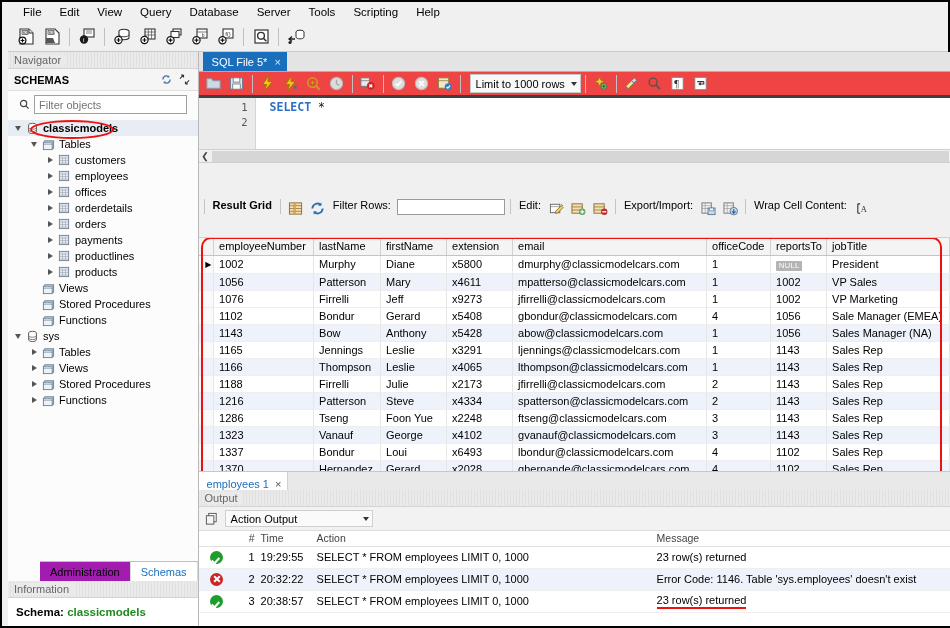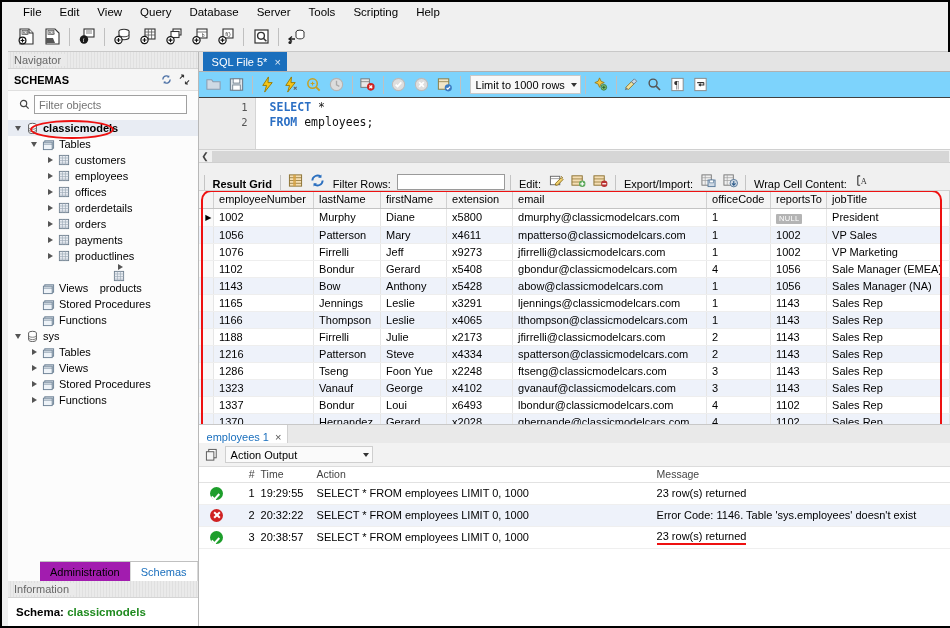--- a/index.html
+++ b/index.html
@@ -162,24 +162,24 @@
     display: flex; align-items: center;
     padding: 0 6px 0 9px;
     font-size: 11px;
     cursor: default;
     gap: 7px;
   }
   .eps-tab .xbtn { color: #dbe8f5; font-size: 11px; cursor: pointer; }
 
   .sqltoolbar {
     height: 26px;
-    background: #7dd3fc;
+    background: #ef4444;
     display: flex; align-items: center;
     padding-left: 4px; gap: 1px;
-    border-bottom: 1px solid #404040;
+    border-bottom: 3px solid #404040;
   }
   .st-ico { width:22px;height:22px;display:flex;align-items:center;justify-content:center;cursor:default;}
   .limitsel {
     height: 19px;
     min-width: 106px;
     border: 1px solid #c8c8c8;
     background: #f8f8f8;
     display: flex; align-items: center;
     justify-content: space-between;
     font-size: 11px;
@@ -222,27 +222,28 @@
     height: 13px;
     background: #f0f0f0;
     display: flex; align-items: center;
     border-bottom: 1px solid #cfcfcf;
   }
   .hscroll .lchev { width: 13px; text-align:center; font-size: 9px; color:#444; }
   .hscroll .track { flex:1; height: 11px; background: #d6d6d6; margin-right: 1px; }
 
   
   .gridtoolbar {
-    height: 28px;
+    height: 39px;
     background: #f0f0f0;
-    display: flex; align-items: flex-end;
+    display: flex; align-items: flex-start;
     font-size: 11px;
     padding-left: 3px;
     gap: 3px;
     border-bottom: 1px solid #d0d0d0;
+    margin-top: 36px;
   }
   .gt-label { font-weight: bold; padding: 0 3px; white-space: nowrap; }
   .gt-label.norm { font-weight: normal; }
   .gt-ico { width: 19px; height:19px; display:flex;align-items:center;justify-content:center;cursor:default;}
   .gt-sep { width:1px;height:15px;background:#c4c4c4;margin:0 2px; }
   .filterrows {
     width: 108px; height: 16px;
     border: 1px solid #9a9a9a;
     background: #fff;
     font-size: 11px;
@@ -631,21 +632,21 @@
               <span class="arrow-r"></span>
             </span>
             <span class="nico">
               <svg width="12" height="12" viewBox="0 0 13 13">
                 <rect x="1.5" y="1.5" width="10" height="10" fill="#e9edf3" stroke="#70808f" stroke-width="1"></rect>
                 <path d="M1.5 4.3h10M1.5 7.1h10M1.5 9.9h10M4.8 1.5v10M8.1 1.5v10" stroke="#9aa8b5" stroke-width=".7"></path>
               </svg>
             </span>
             <span class="tlabel">productlines</span>
           </div>
-          <div class="tnode" style="padding-left: 36px; flex-direction: column;">
+          <div class="tnode" style="padding-left: 36px;">
             <span class="tw">
               <span class="arrow-r"></span>
             </span>
             <span class="nico">
               <svg width="12" height="12" viewBox="0 0 13 13">
                 <rect x="1.5" y="1.5" width="10" height="10" fill="#e9edf3" stroke="#70808f" stroke-width="1"></rect>
                 <path d="M1.5 4.3h10M1.5 7.1h10M1.5 9.9h10M4.8 1.5v10M8.1 1.5v10" stroke="#9aa8b5" stroke-width=".7"></path>
               </svg>
             </span>
             <span class="tlabel">products</span>
@@ -883,21 +884,20 @@
         </div>
       </div>
 
       <div class="sqleditor">
         <div class="gutter">
           <div>1</div>
           <div>2</div>
         </div>
         <div class="code">
           <div><span class="kw">SELECT</span><span> *</span></div>
-          <div><span class="kw">FROM</span><span> employees;</span></div>
         </div>
       </div>
       <div class="hscroll">
         <div class="lchev">❮</div>
         <div class="track"></div>
       </div>
 
       <div class="gridtoolbar">
         <div class="gt-sep"></div>
         <span class="gt-label">Result Grid</span>
@@ -1171,20 +1171,23 @@
       </div>
 
       <div class="restabbar" id="restabbar">
           <div class="restab">
             <span>employees 1</span>
             <span class="xbtn">×</span>
           </div>
         </div>
 
       <div class="outputpanel">
+        <div class="panel-caption">
+          <span class="cap-txt">Output</span>
+        </div>
         <div class="outputsel">
           <span>
             <svg width="14" height="14" viewBox="0 0 15 15">
                 <rect x="4" y="1.5" width="8" height="9" fill="#fff" stroke="#555" stroke-width="1"></rect>
                 <rect x="1.5" y="4" width="8" height="9" fill="#f4f4f4" stroke="#555" stroke-width="1"></rect>
               </svg>
           </span>
           <div class="outdd">
             <span>Action Output</span>
             <span class="caret"></span>

